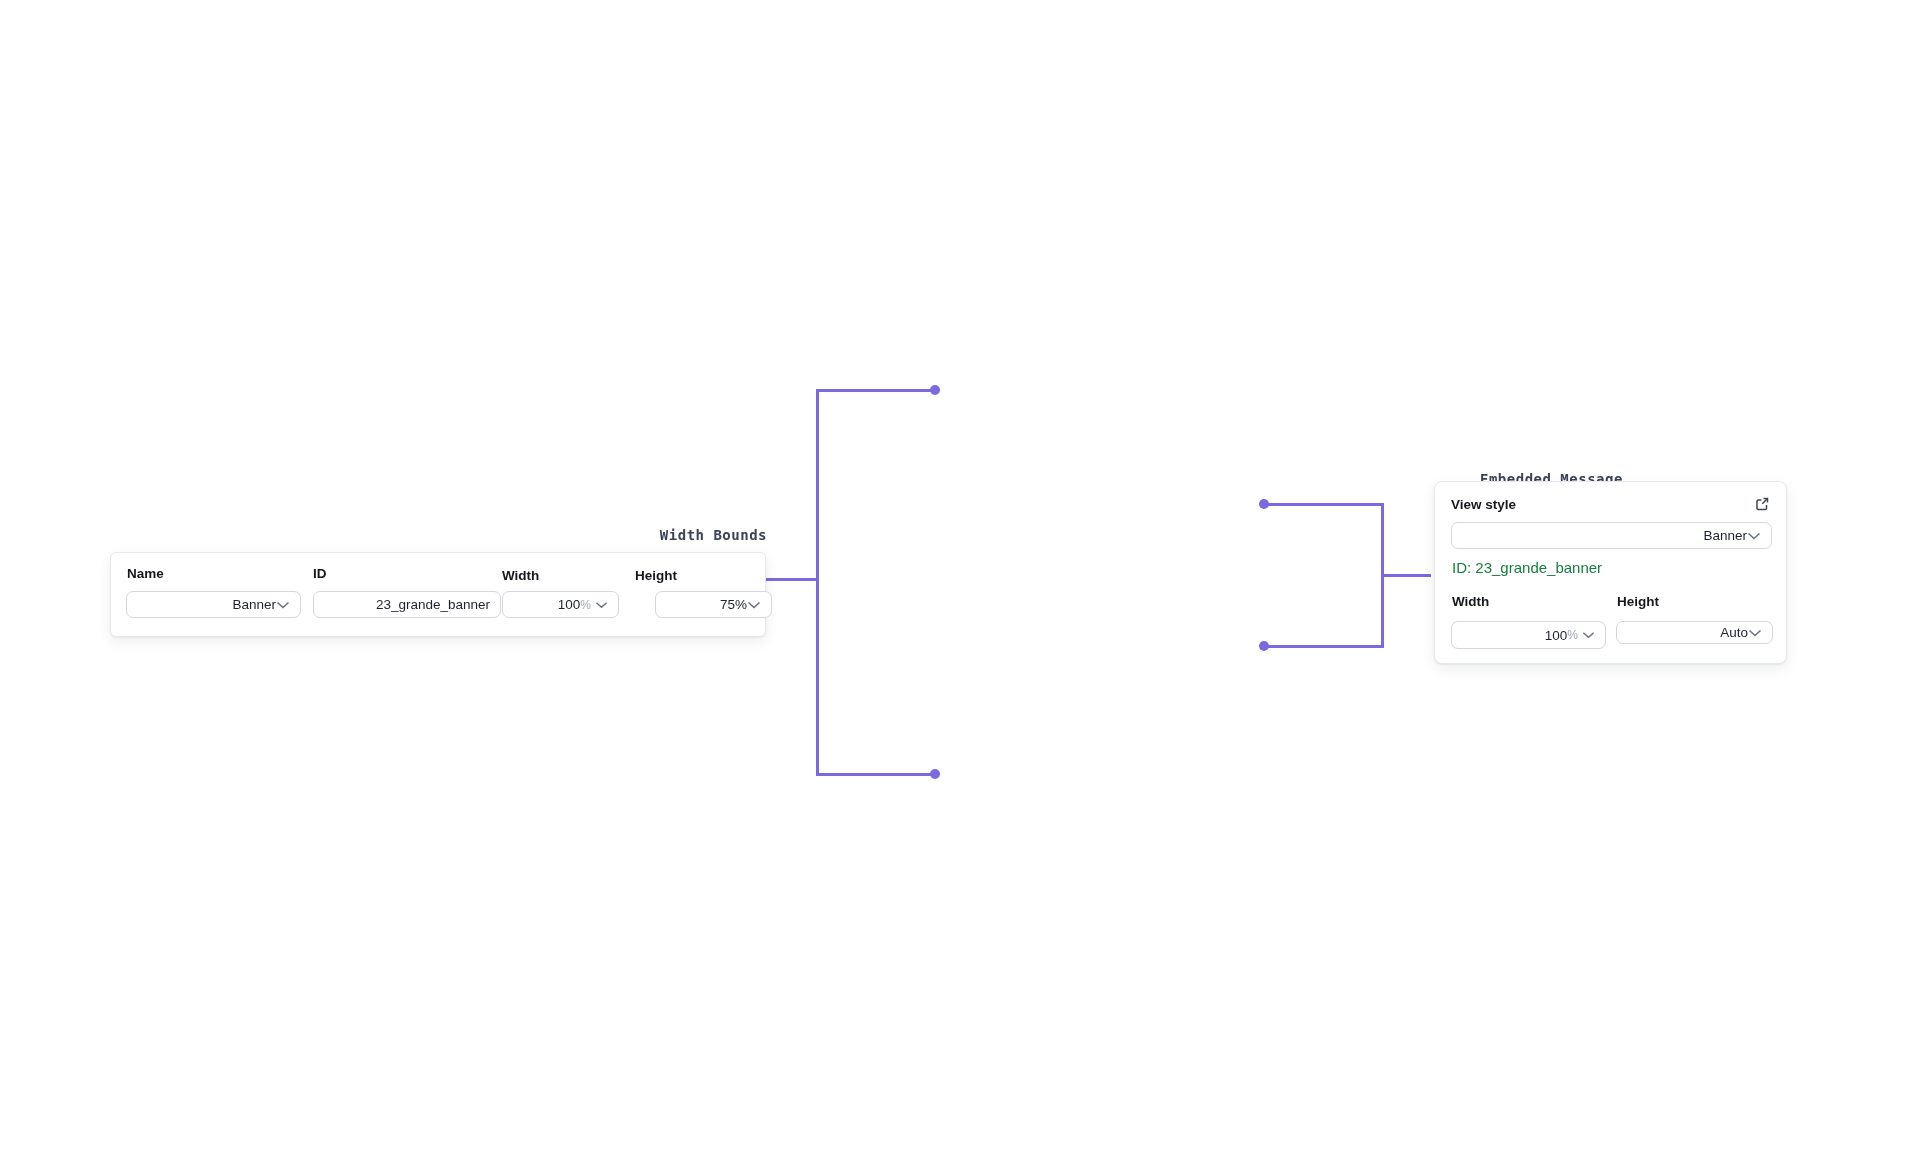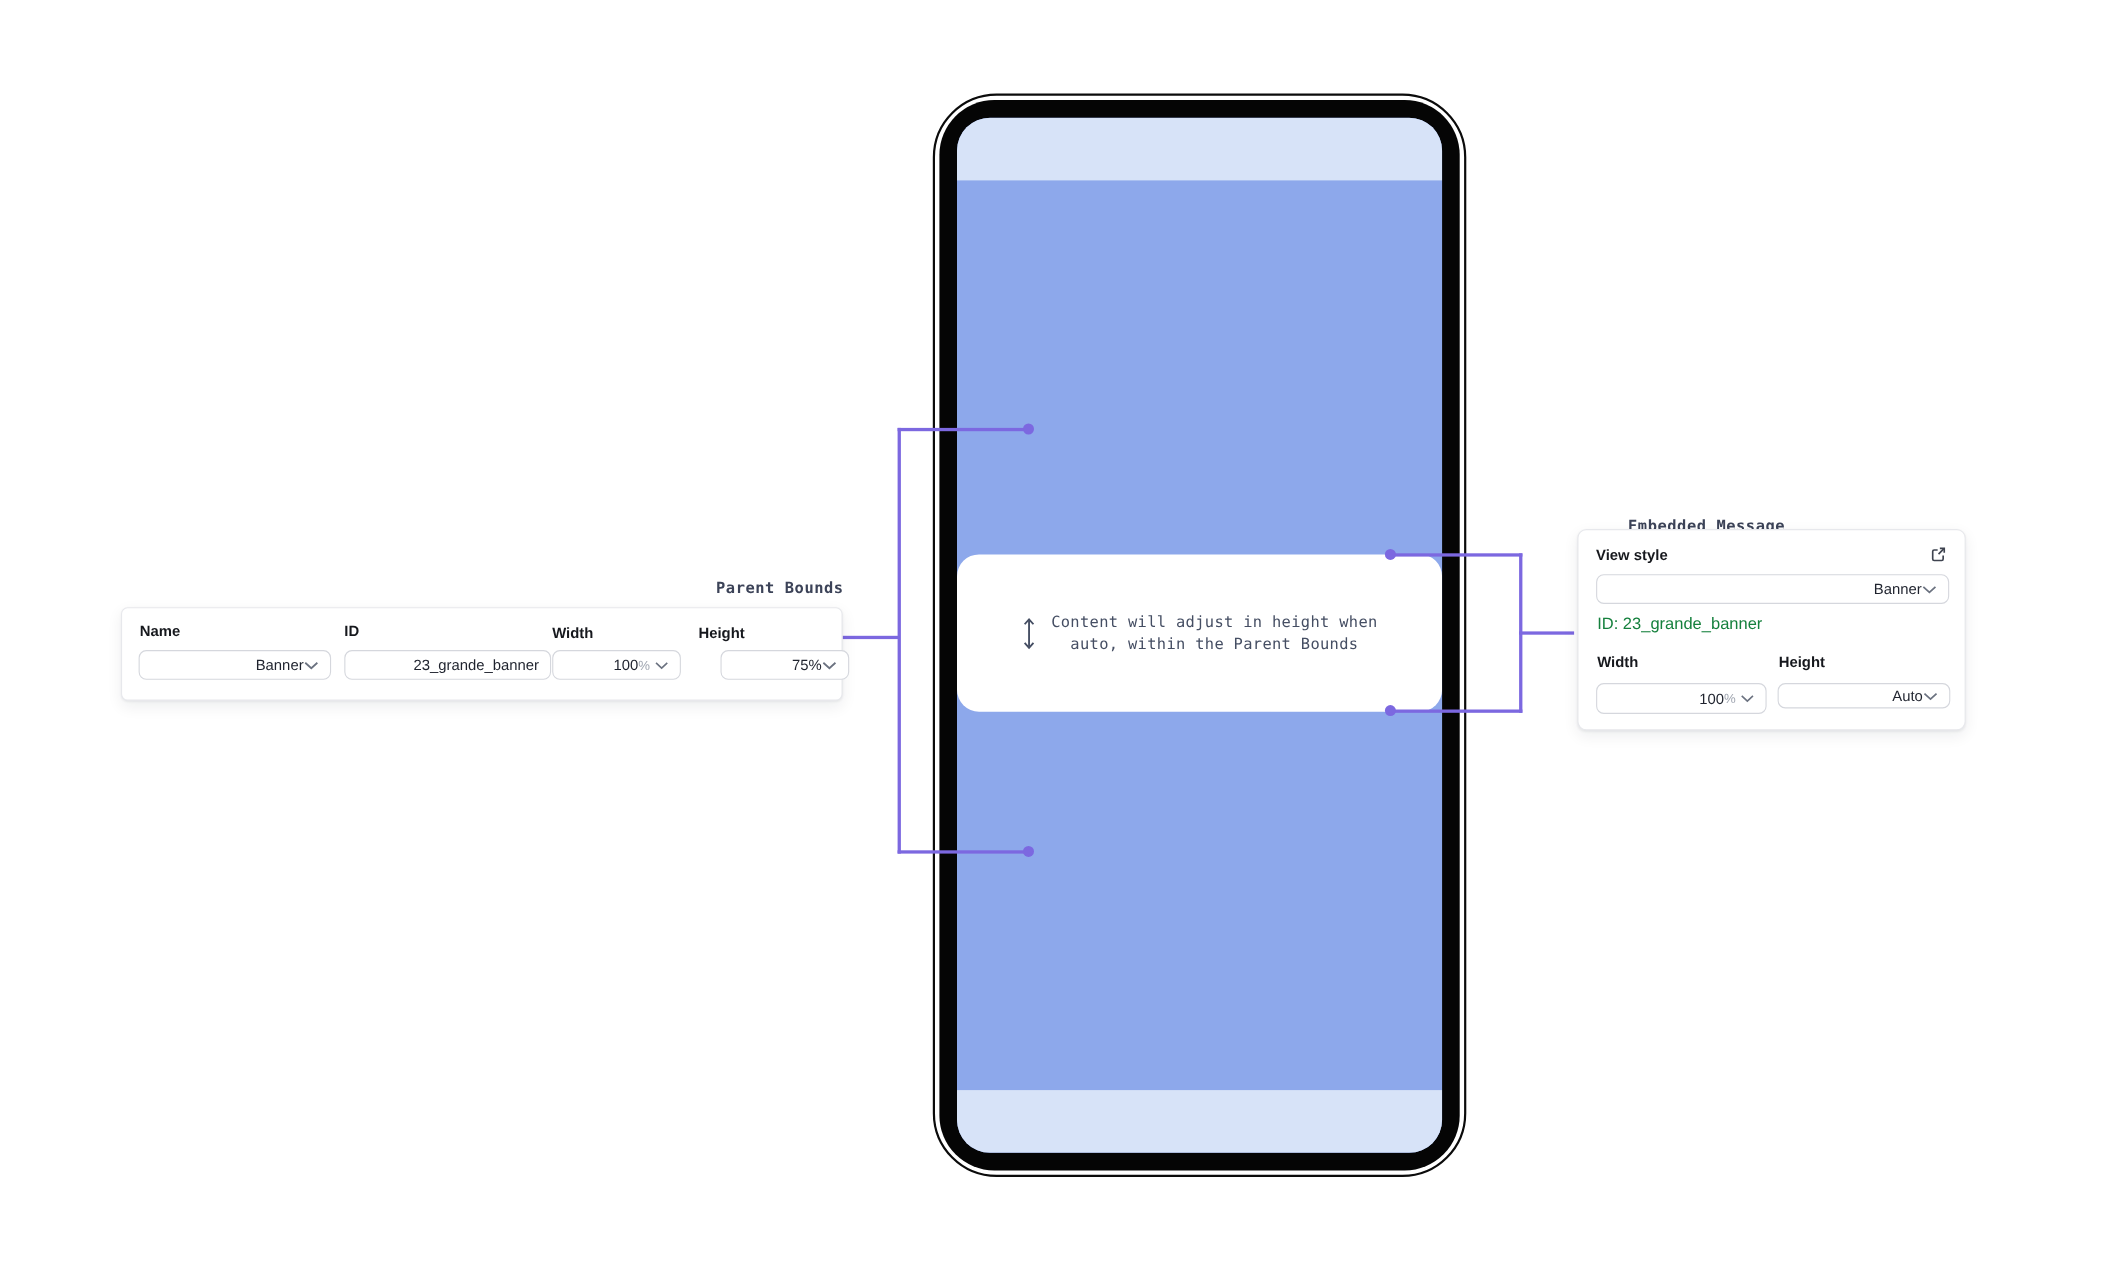--- a/index.html
+++ b/index.html
@@ -175,57 +175,36 @@
   .em-label-width  { left: 17px;  top: 112px; }
   .em-label-height { left: 182px; top: 112px; }
   .em-ctl-width  { left: 16px;  top: 139px; width: 155px; height: 28px; }
   .em-ctl-height { left: 181px; top: 139px; width: 157px; height: 23px; }
 </style>
 </head>
 <body>
 
 <div class="canvas">
 
-  <div class="phone-outer">
-    <div class="phone-bezel">
-      <div class="phone-screen">
-        <div class="status-strip-top"></div>
-        <div class="status-strip-bottom"></div>
-        <div class="content-box">
-          <span class="resize-icon">
-            <svg width="13" height="32" viewBox="0 0 13 32" fill="none">
-              <path d="M6.5 4 L6.5 28" stroke="#454E63" stroke-width="1.7"></path>
-              <path d="M2.5 7.5 L6.5 3 L10.5 7.5" stroke="#454E63" stroke-width="1.7" fill="none"></path>
-              <path d="M2.5 24.5 L6.5 29 L10.5 24.5" stroke="#454E63" stroke-width="1.7" fill="none"></path>
-            </svg>
-          </span>
-          <div class="content-text">
-            <div>Content will adjust in height when</div>
-            <div>auto, within the Parent Bounds</div>
-          </div>
-        </div>
-      </div>
-    </div>
-  </div>
 
   <div class="v-line lb-v"></div>
   <div class="h-line lb-ht"></div>
   <div class="h-line lb-hb"></div>
   <div class="h-line lb-hm"></div>
   <div class="dot lb-dt"></div>
   <div class="dot lb-db"></div>
 
   <div class="v-line rb-v"></div>
   <div class="h-line rb-ht"></div>
   <div class="h-line rb-hb"></div>
   <div class="h-line rb-hm"></div>
   <div class="dot rb-dt"></div>
   <div class="dot rb-db"></div>
 
-  <div class="panel-title pb-title">Parent Bounds</div>
+  <div class="panel-title pb-title">Width Bounds</div>
   <div class="card pb-card">
     <span class="field-label pb-label-name">Name</span>
     <span class="field-label pb-label-id">ID</span>
     <span class="field-label pb-label-width">Width</span>
     <span class="field-label pb-label-height">Height</span>
 
     <div class="control pb-ctl-name">
       <span class="value">Banner</span>
       <span class="chevron">
         <svg width="14" height="8" viewBox="0 0 14 8" fill="none">

